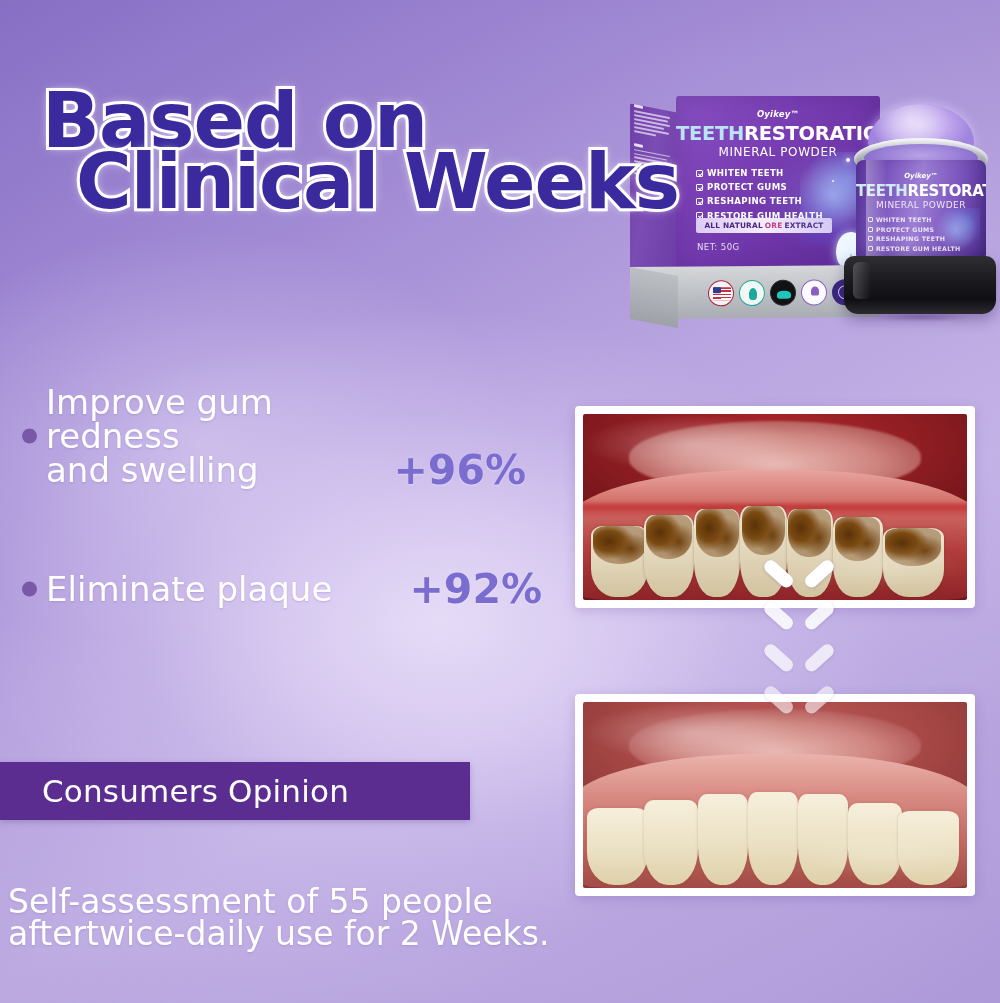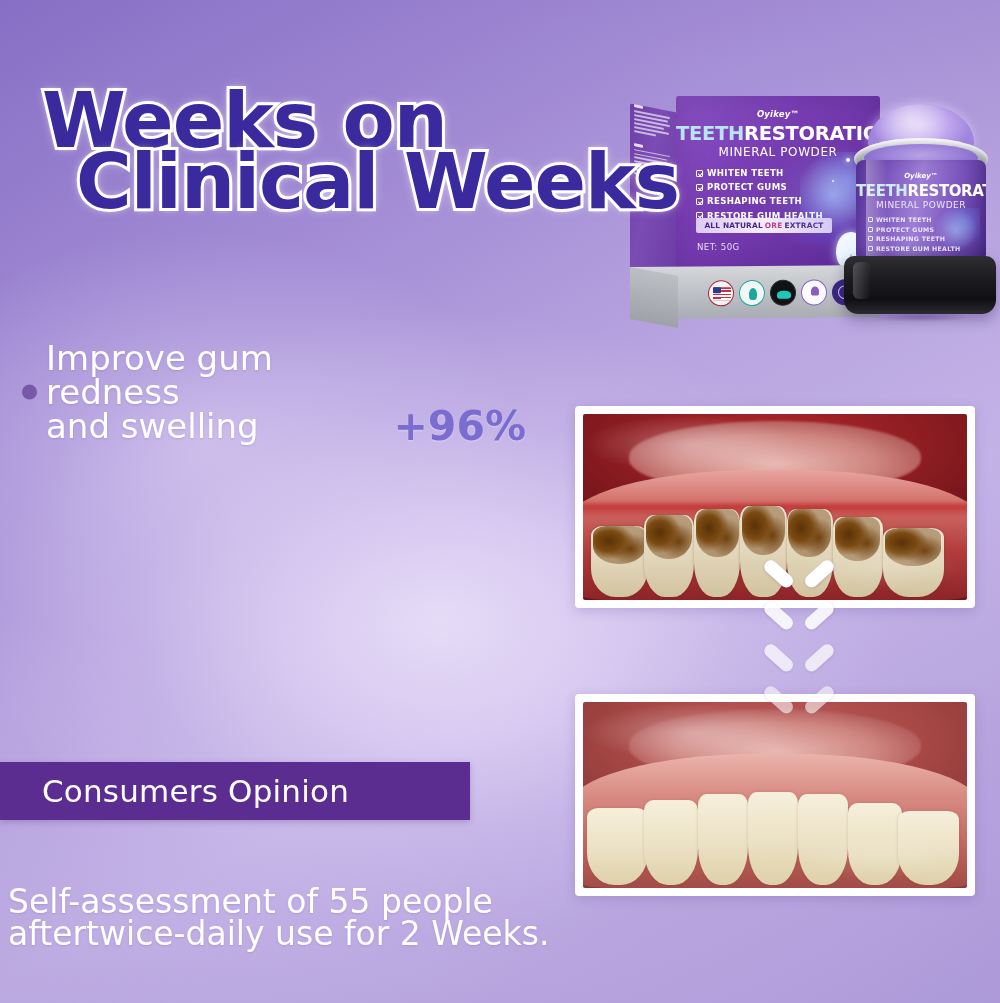--- a/index.html
+++ b/index.html
@@ -97,21 +97,21 @@
   }
   .benefit .pct {
     color:#7b6dd0;
     font-size:41px;
     font-weight:700;
     margin-left:auto;
     text-shadow:0 1px 2px rgba(255,255,255,0.35);
   }
   #b1 { height:96px; }
   #b1 .pct { align-self:flex-end; margin-right:48px; margin-bottom:-6px; }
-  #b2 { height:112px; }
+  #b2 { height:112px; margin-top:44px; }
   #b2 .pct { align-self:flex-end; margin-right:44px; margin-bottom:-2px; }
   #b3 { height:70px; margin-top:62px; }
   #b3 .pct { margin-right:28px; }
 
   
   #opinion-banner {
     position:absolute; left:0; top:762px; z-index:6;
     width:470px; height:58px;
     background:#5c2d91;
     display:flex; align-items:center;
@@ -460,34 +460,39 @@
 <body>
 
 <div id="bg">
   <div class="bg-base"></div>
   <div class="bg-glow"></div>
   <div class="bg-glow2"></div>
   <div class="bg-vig"></div>
 </div>
 
 <div id="headline">
-  <div class="hl-line hl-1">Weeks on</div>
+  <div class="hl-line hl-1">Based on</div>
   <div class="hl-line hl-2">Clinical Weeks</div>
 </div>
 
 <div id="benefits">
 
 
   <div class="benefit" id="b2">
     <span class="dot"></span>
     <span class="txt">Improve gum redness
 and swelling</span>
     <span class="pct">+96%</span>
   </div>
 
+  <div class="benefit" id="b3">
+    <span class="dot"></span>
+    <span class="txt">Eliminate plaque</span>
+    <span class="pct">+92%</span>
+  </div>
 
 </div>
 
 <div id="opinion-banner">
   <span class="lbl">Consumers Opinion</span>
 </div>
 
 <div id="footnote">
   <div class="fn-line">Self-assessment of 55 people</div>
   <div class="fn-line">aftertwice-daily use for 2 Weeks.</div>

